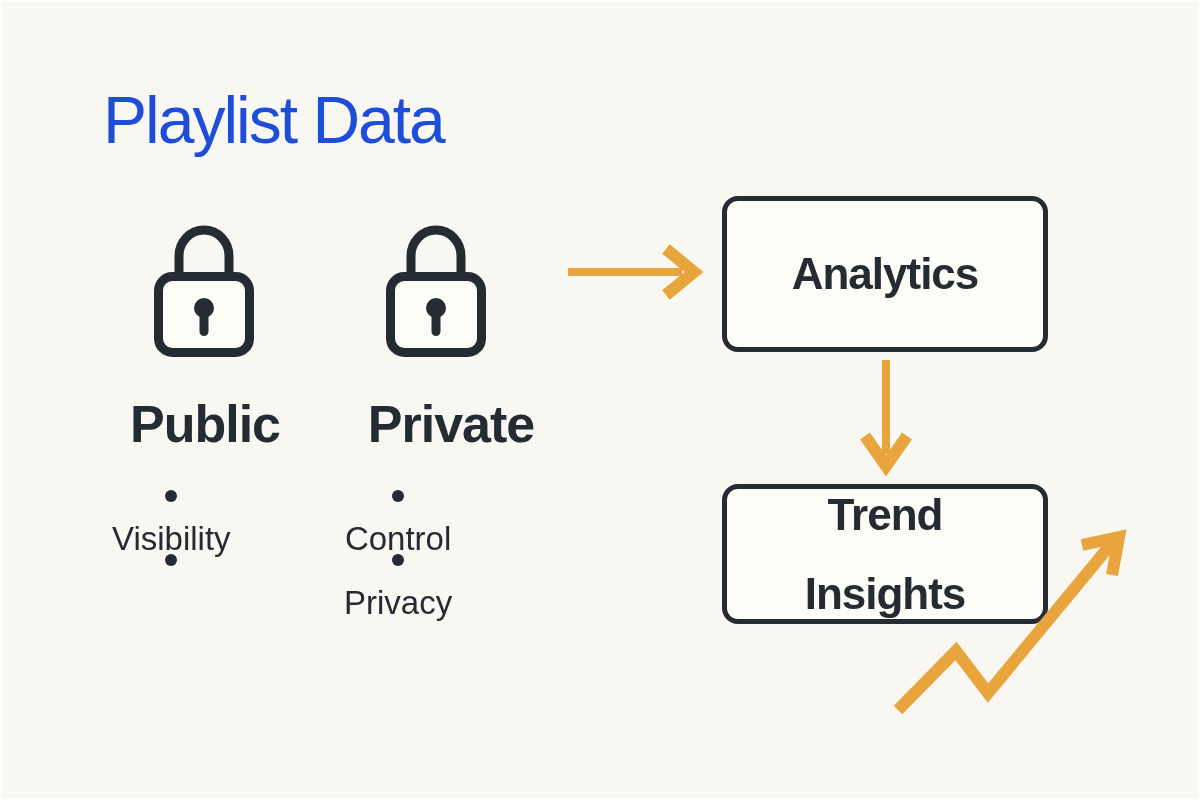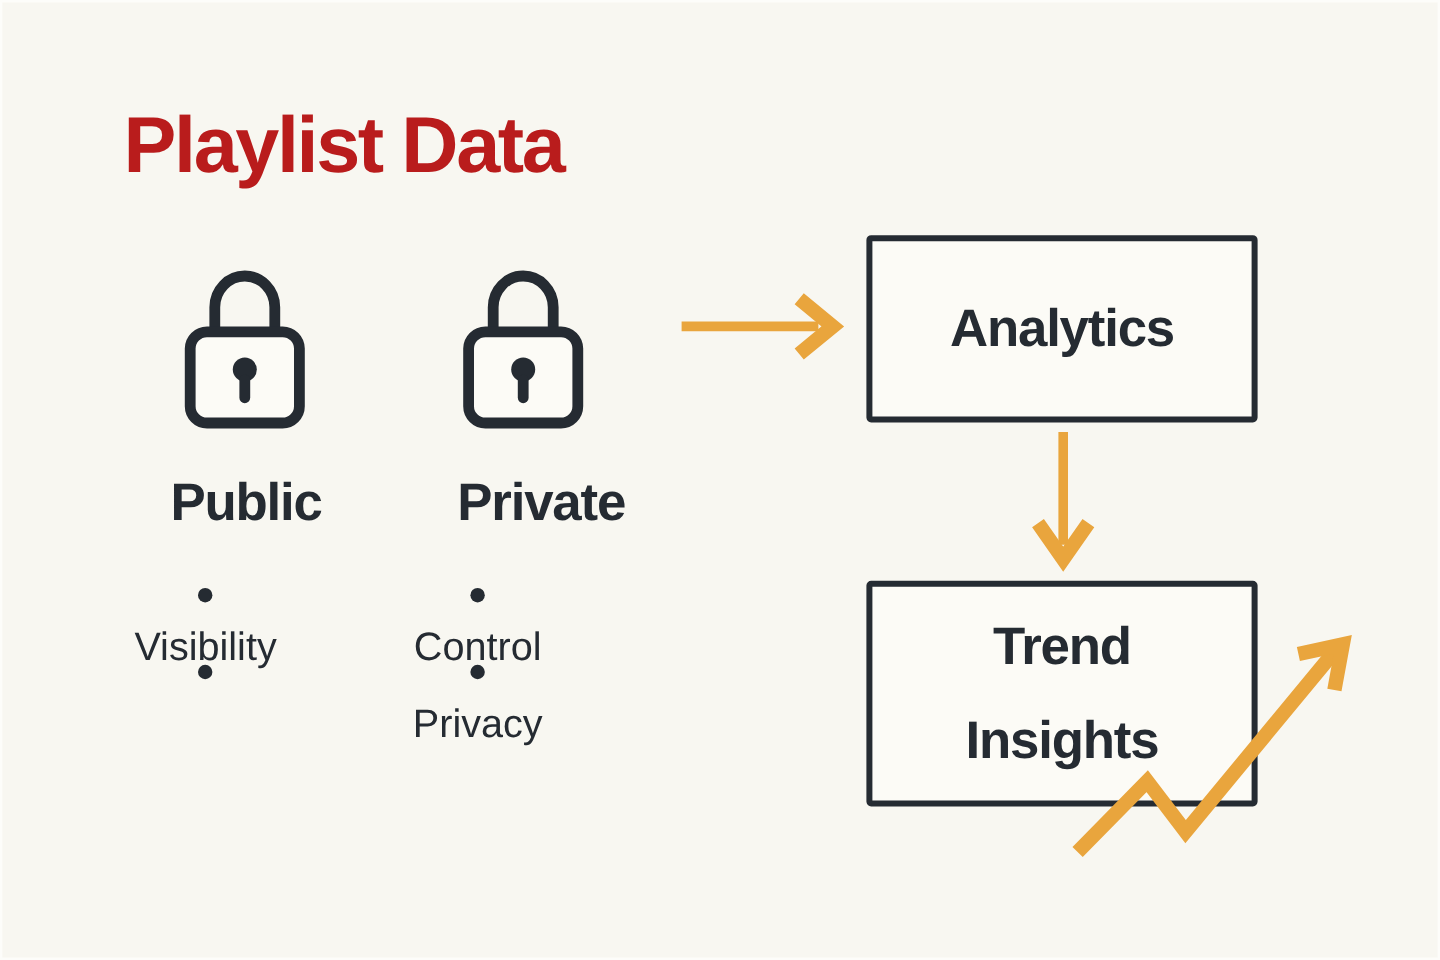--- a/index.html
+++ b/index.html
@@ -15,38 +15,38 @@
     background: #f8f7f1;
     overflow: hidden;
     box-shadow: inset 0 0 0 2px #fdfdfa;
     color: #252b32;
   }
   .title {
     position: absolute;
     left: 103px;
     top: 82px;
     font-size: 66px;
-    font-weight: 700;
+    font-weight: 400;
     letter-spacing: -2px;
-    color: #b91c1c;
+    color: #1d4ed8;
   }
   .lock {
     position: absolute;
     top: 212px;
     width: 104px;
     height: 146px;
   }
   .lock.lock-public  { left: 152px; }
   .lock.lock-private { left: 384px; }
   .cat-label {
     position: absolute;
     top: 394px;
     width: 210px;
     text-align: center;
-    font-size: 44px;
+    font-size: 52px;
     font-weight: 700;
     letter-spacing: -1px;
     color: #252b32;
   }
   .cat-label.label-public  { left: 100px; }
   .cat-label.label-private { left: 346px; }
   .bullet-list {
     position: absolute;
     top: 490px;
     list-style: none;
@@ -69,34 +69,34 @@
     height: 12px;
     border-radius: 50%;
     background: #252b32;
     flex: 0 0 12px;
   }
   .flow-box {
     position: absolute;
     left: 722px;
     width: 326px;
     border: 5px solid #252b32;
-    border-radius: 4px;
+    border-radius: 16px;
     background: #fcfbf6;
     display: flex;
     flex-direction: column;
     align-items: center;
     justify-content: center;
     text-align: center;
     font-size: 44px;
     font-weight: 700;
     letter-spacing: -1px;
     color: #252b32;
   }
   .box-analytics { top: 196px; height: 156px; z-index: 2; }
-  .box-trend     { top: 484px; height: 188px; line-height: 1.25; z-index: 2; gap: 24px; }
+  .box-trend     { top: 484px; height: 140px; line-height: 1.25; z-index: 2; gap: 24px; }
   .arrow { position: absolute; }
   .arrow-right { left: 560px; top: 240px; z-index: 1; }
   .arrow-down  { left: 858px; top: 356px; z-index: 1; }
   .trend-arrow { left: 860px; top: 505px; z-index: 5; }
 </style>
 </head>
 <body>
 
 <div class="canvas">
 

